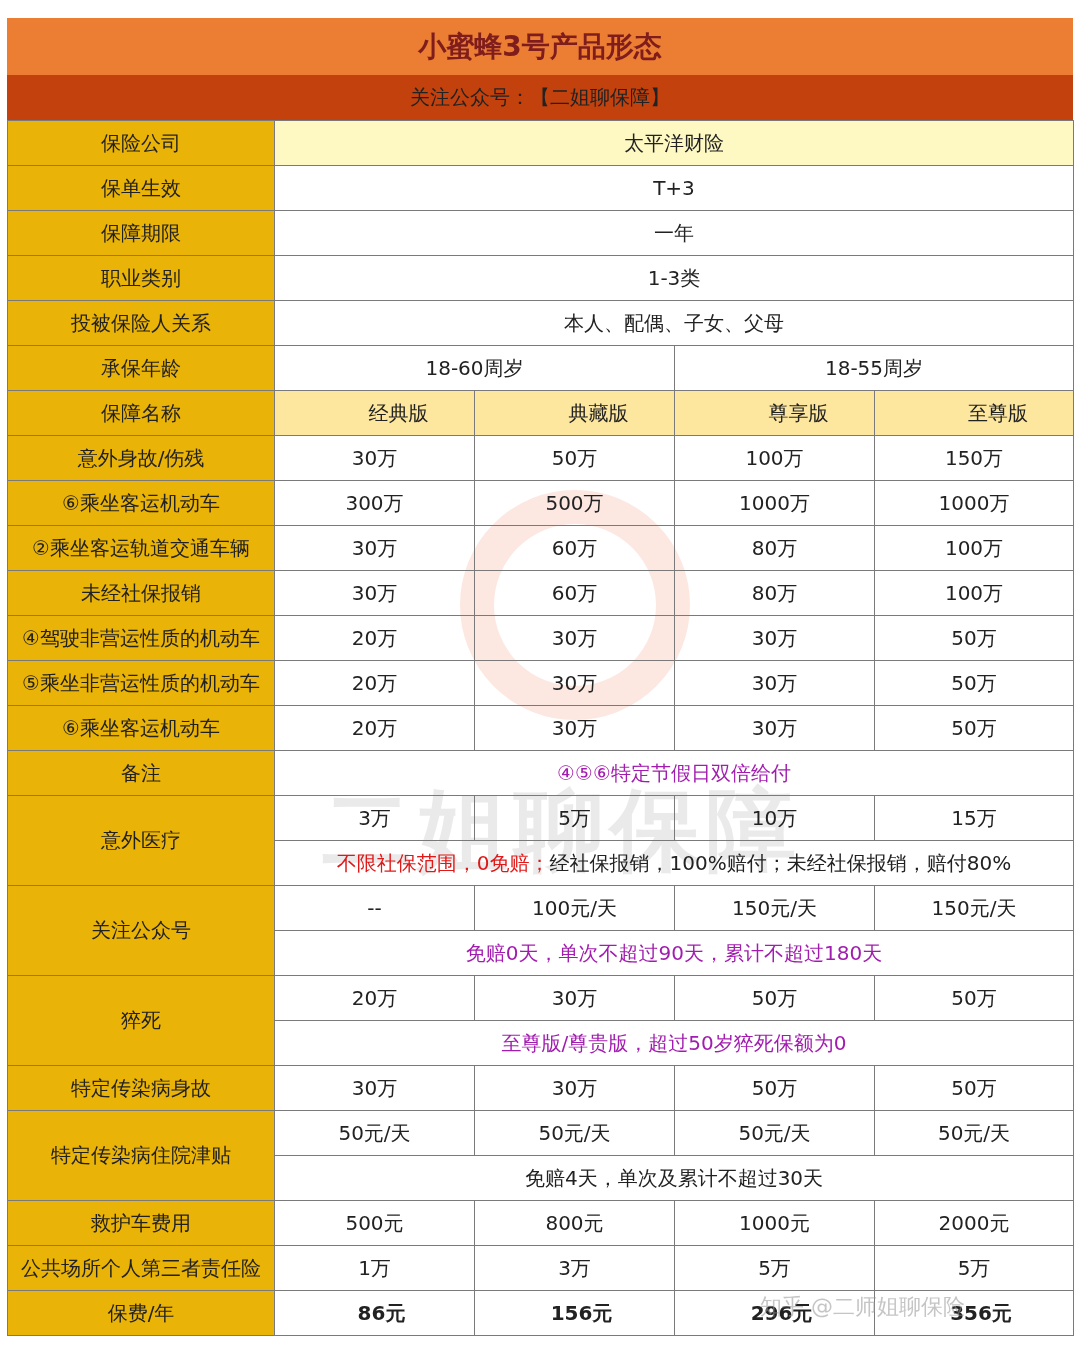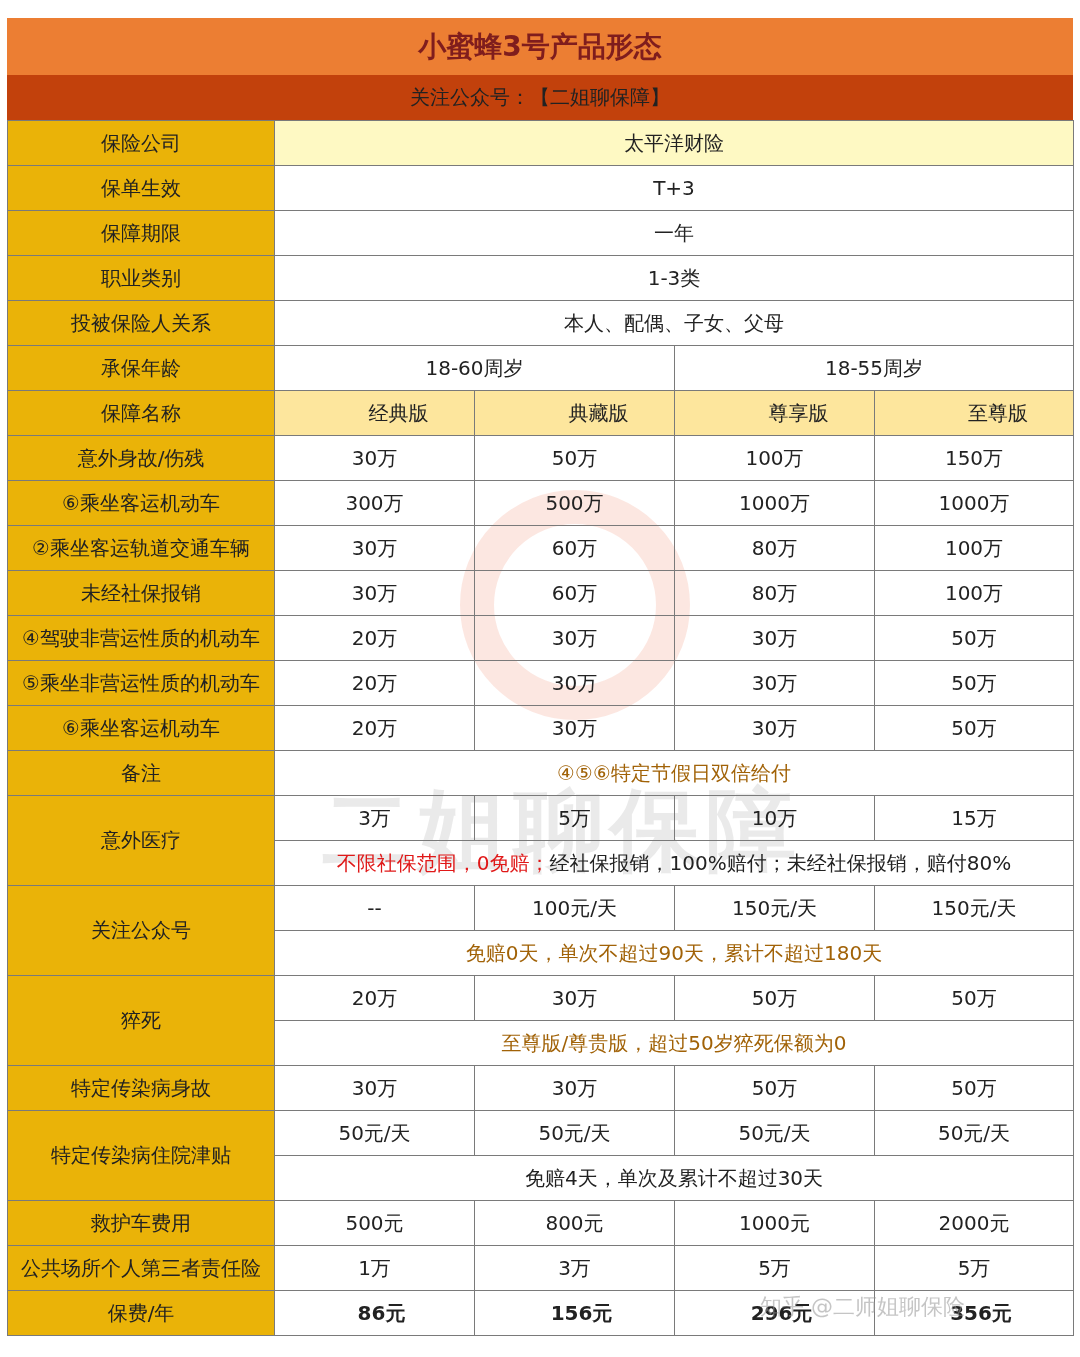--- a/index.html
+++ b/index.html
@@ -4,21 +4,21 @@
 <style>
   html,body{margin:0;padding:0;background:#fff;}
   body{width:1080px;height:1357px;position:relative;overflow:hidden;font-family:"DejaVu Sans","Liberation Sans",sans-serif;color:#222;}
   .wrap{position:absolute;left:7px;top:12px;width:1066px;}
   .title{height:57px;background:#ec7e33;color:#7f1d1d;font-weight:bold;font-size:28px;display:flex;align-items:center;justify-content:center;margin-top:6px;}
   .sub{height:45px;background:#c2410c;color:#222;font-size:20px;display:flex;align-items:center;justify-content:center;}
   table{border-collapse:collapse;width:1066px;table-layout:fixed;}
   td{border:1px solid #7a7a7a;text-align:center;vertical-align:middle;font-size:20px;height:44px;padding:0;white-space:nowrap;overflow:hidden;}
   td.lab{background:#eab308;width:266px;font-size:20px;}
   td.hdr{background:#fde69d;font-weight:normal;padding-left:48px;}
-  .red{color:#a16207;border-radius:22px;}
+  .red{color:#a21caf;border-radius:22px;}
   .redb{color:#e01818;font-weight:normal;}
   .bold{font-weight:bold;padding-left:14px;}
   .wm{position:absolute;pointer-events:none;}
   .wm-circle{left:460px;top:490px;width:230px;height:230px;border-radius:50%;border:34px solid rgba(240,120,90,0.18);box-sizing:border-box;}
   .wm-text{left:322px;top:770px;font-size:90px;font-weight:bold;color:rgba(160,160,160,0.22);letter-spacing:6px;}
   .wm-zh{left:760px;top:1292px;font-size:22px;color:rgba(150,150,150,0.55);}
 </style>
 </head>
 <body>
 

